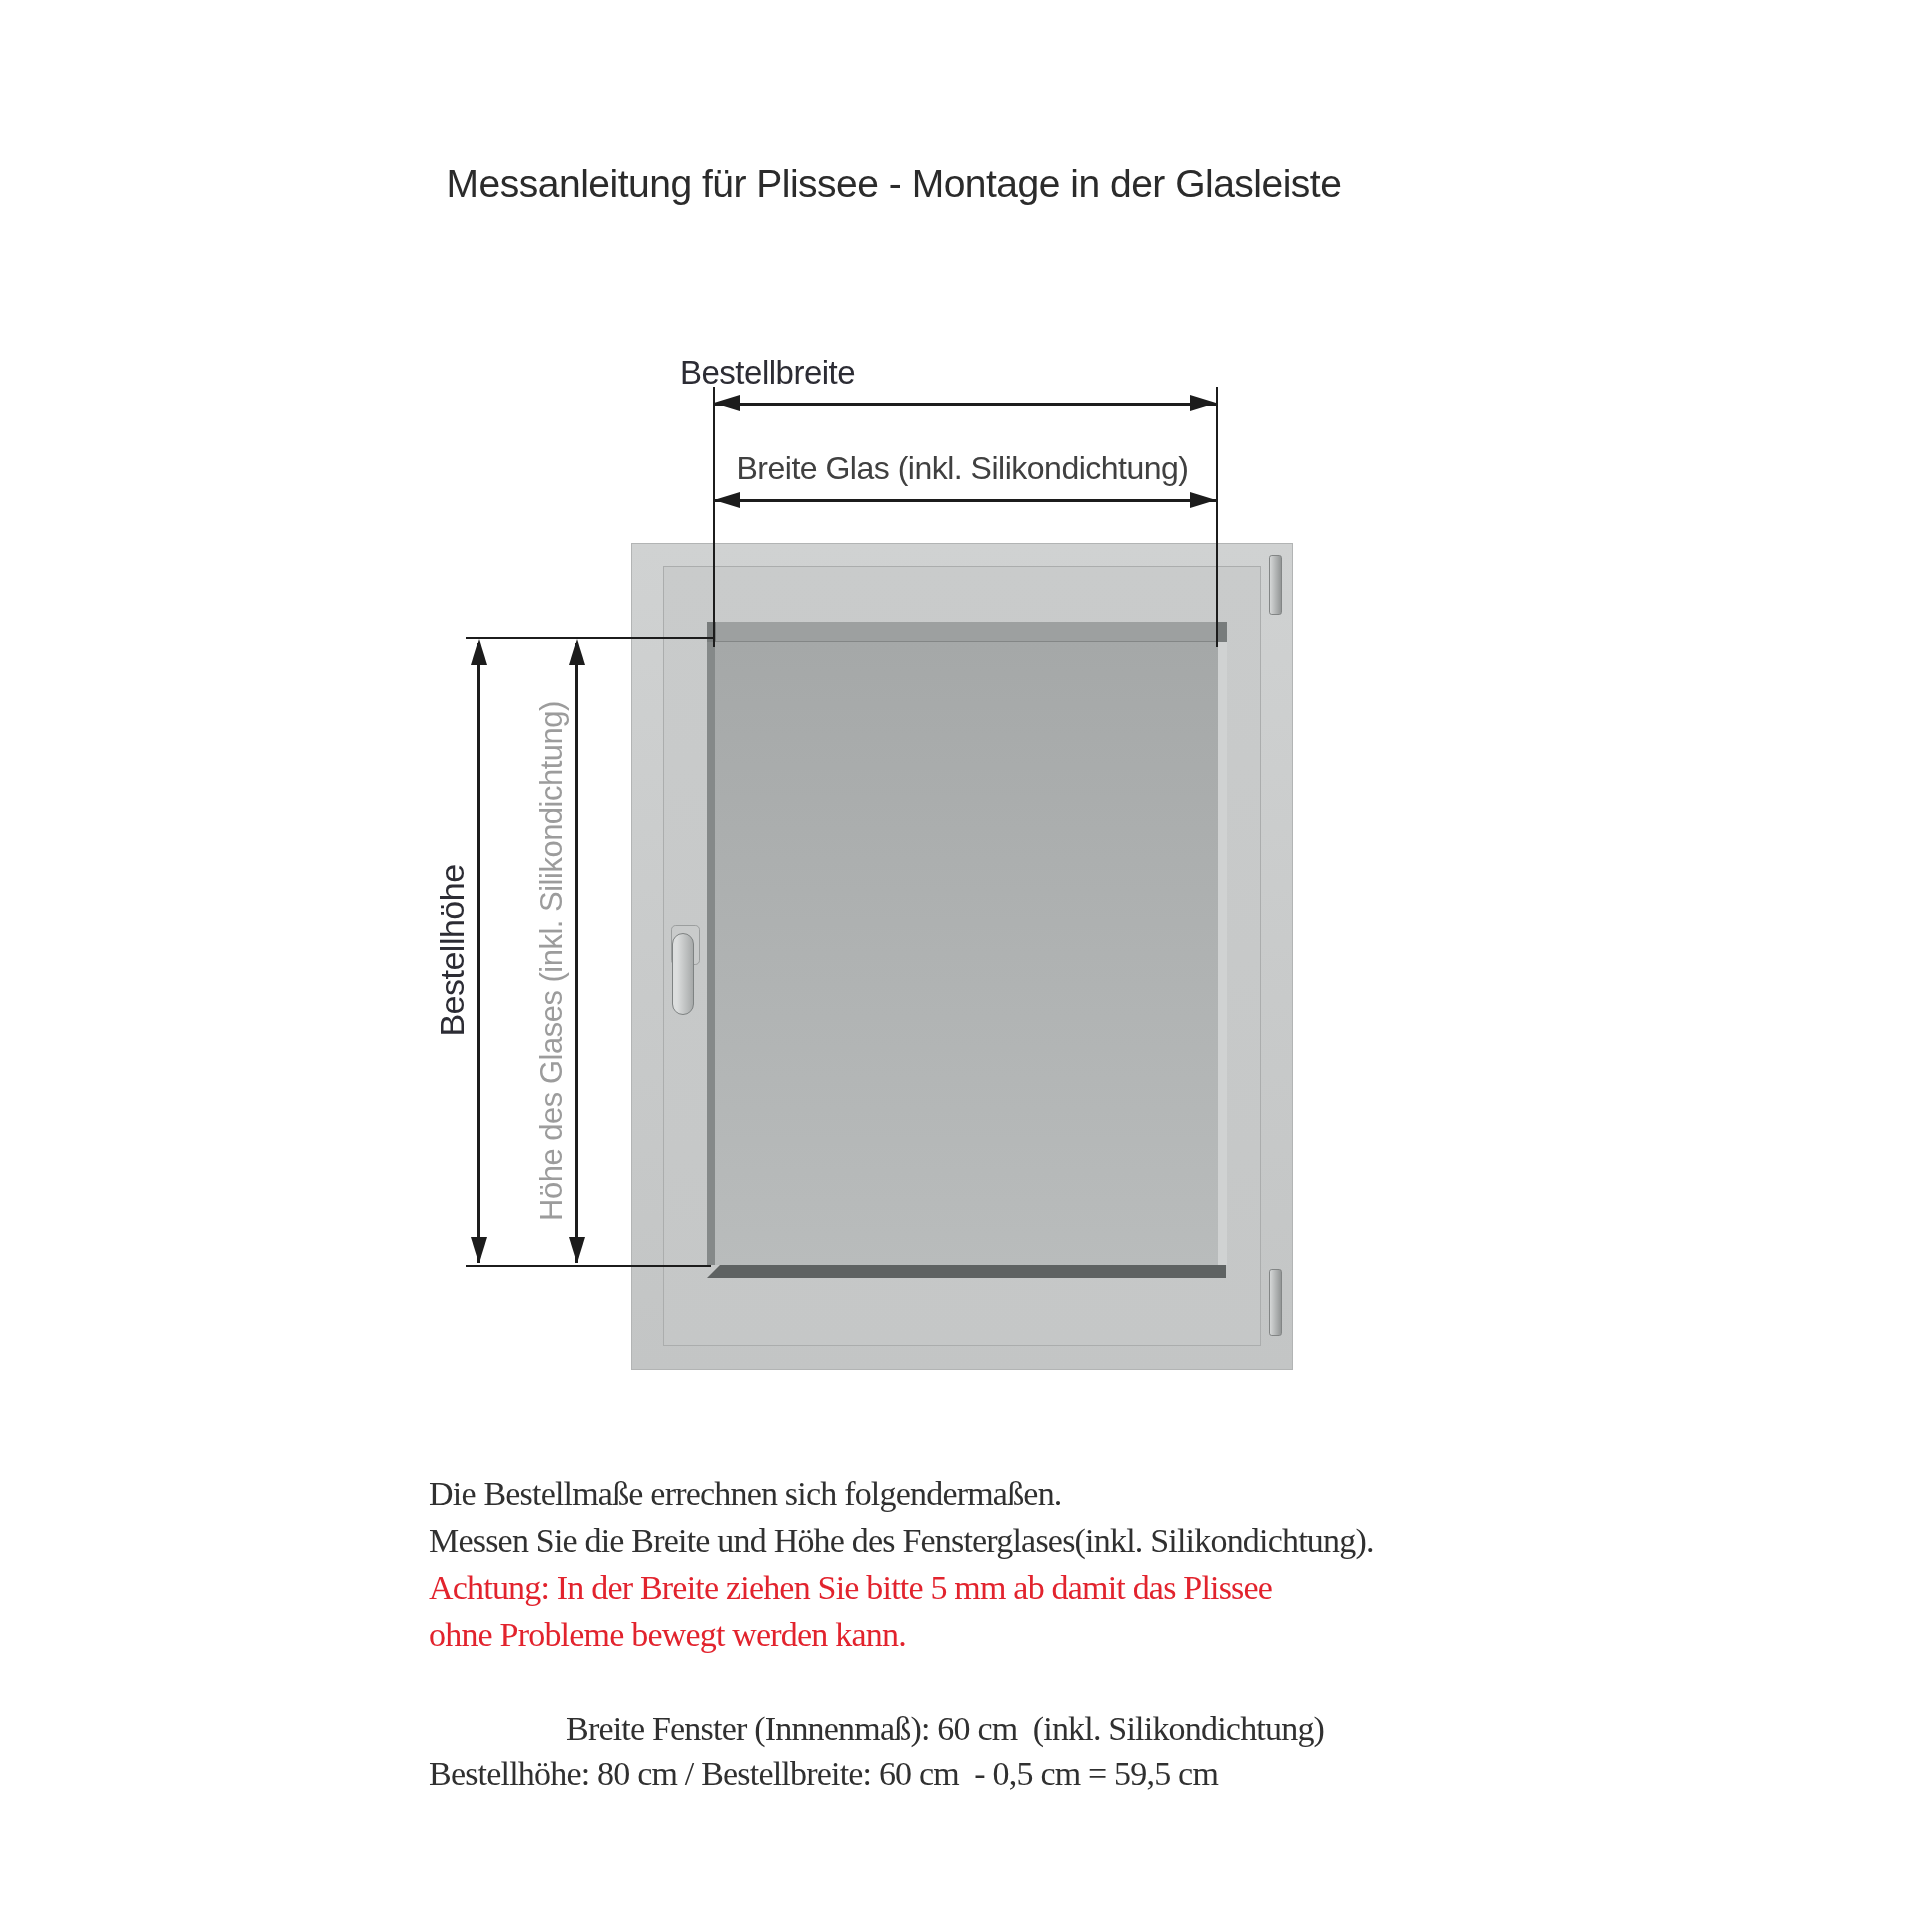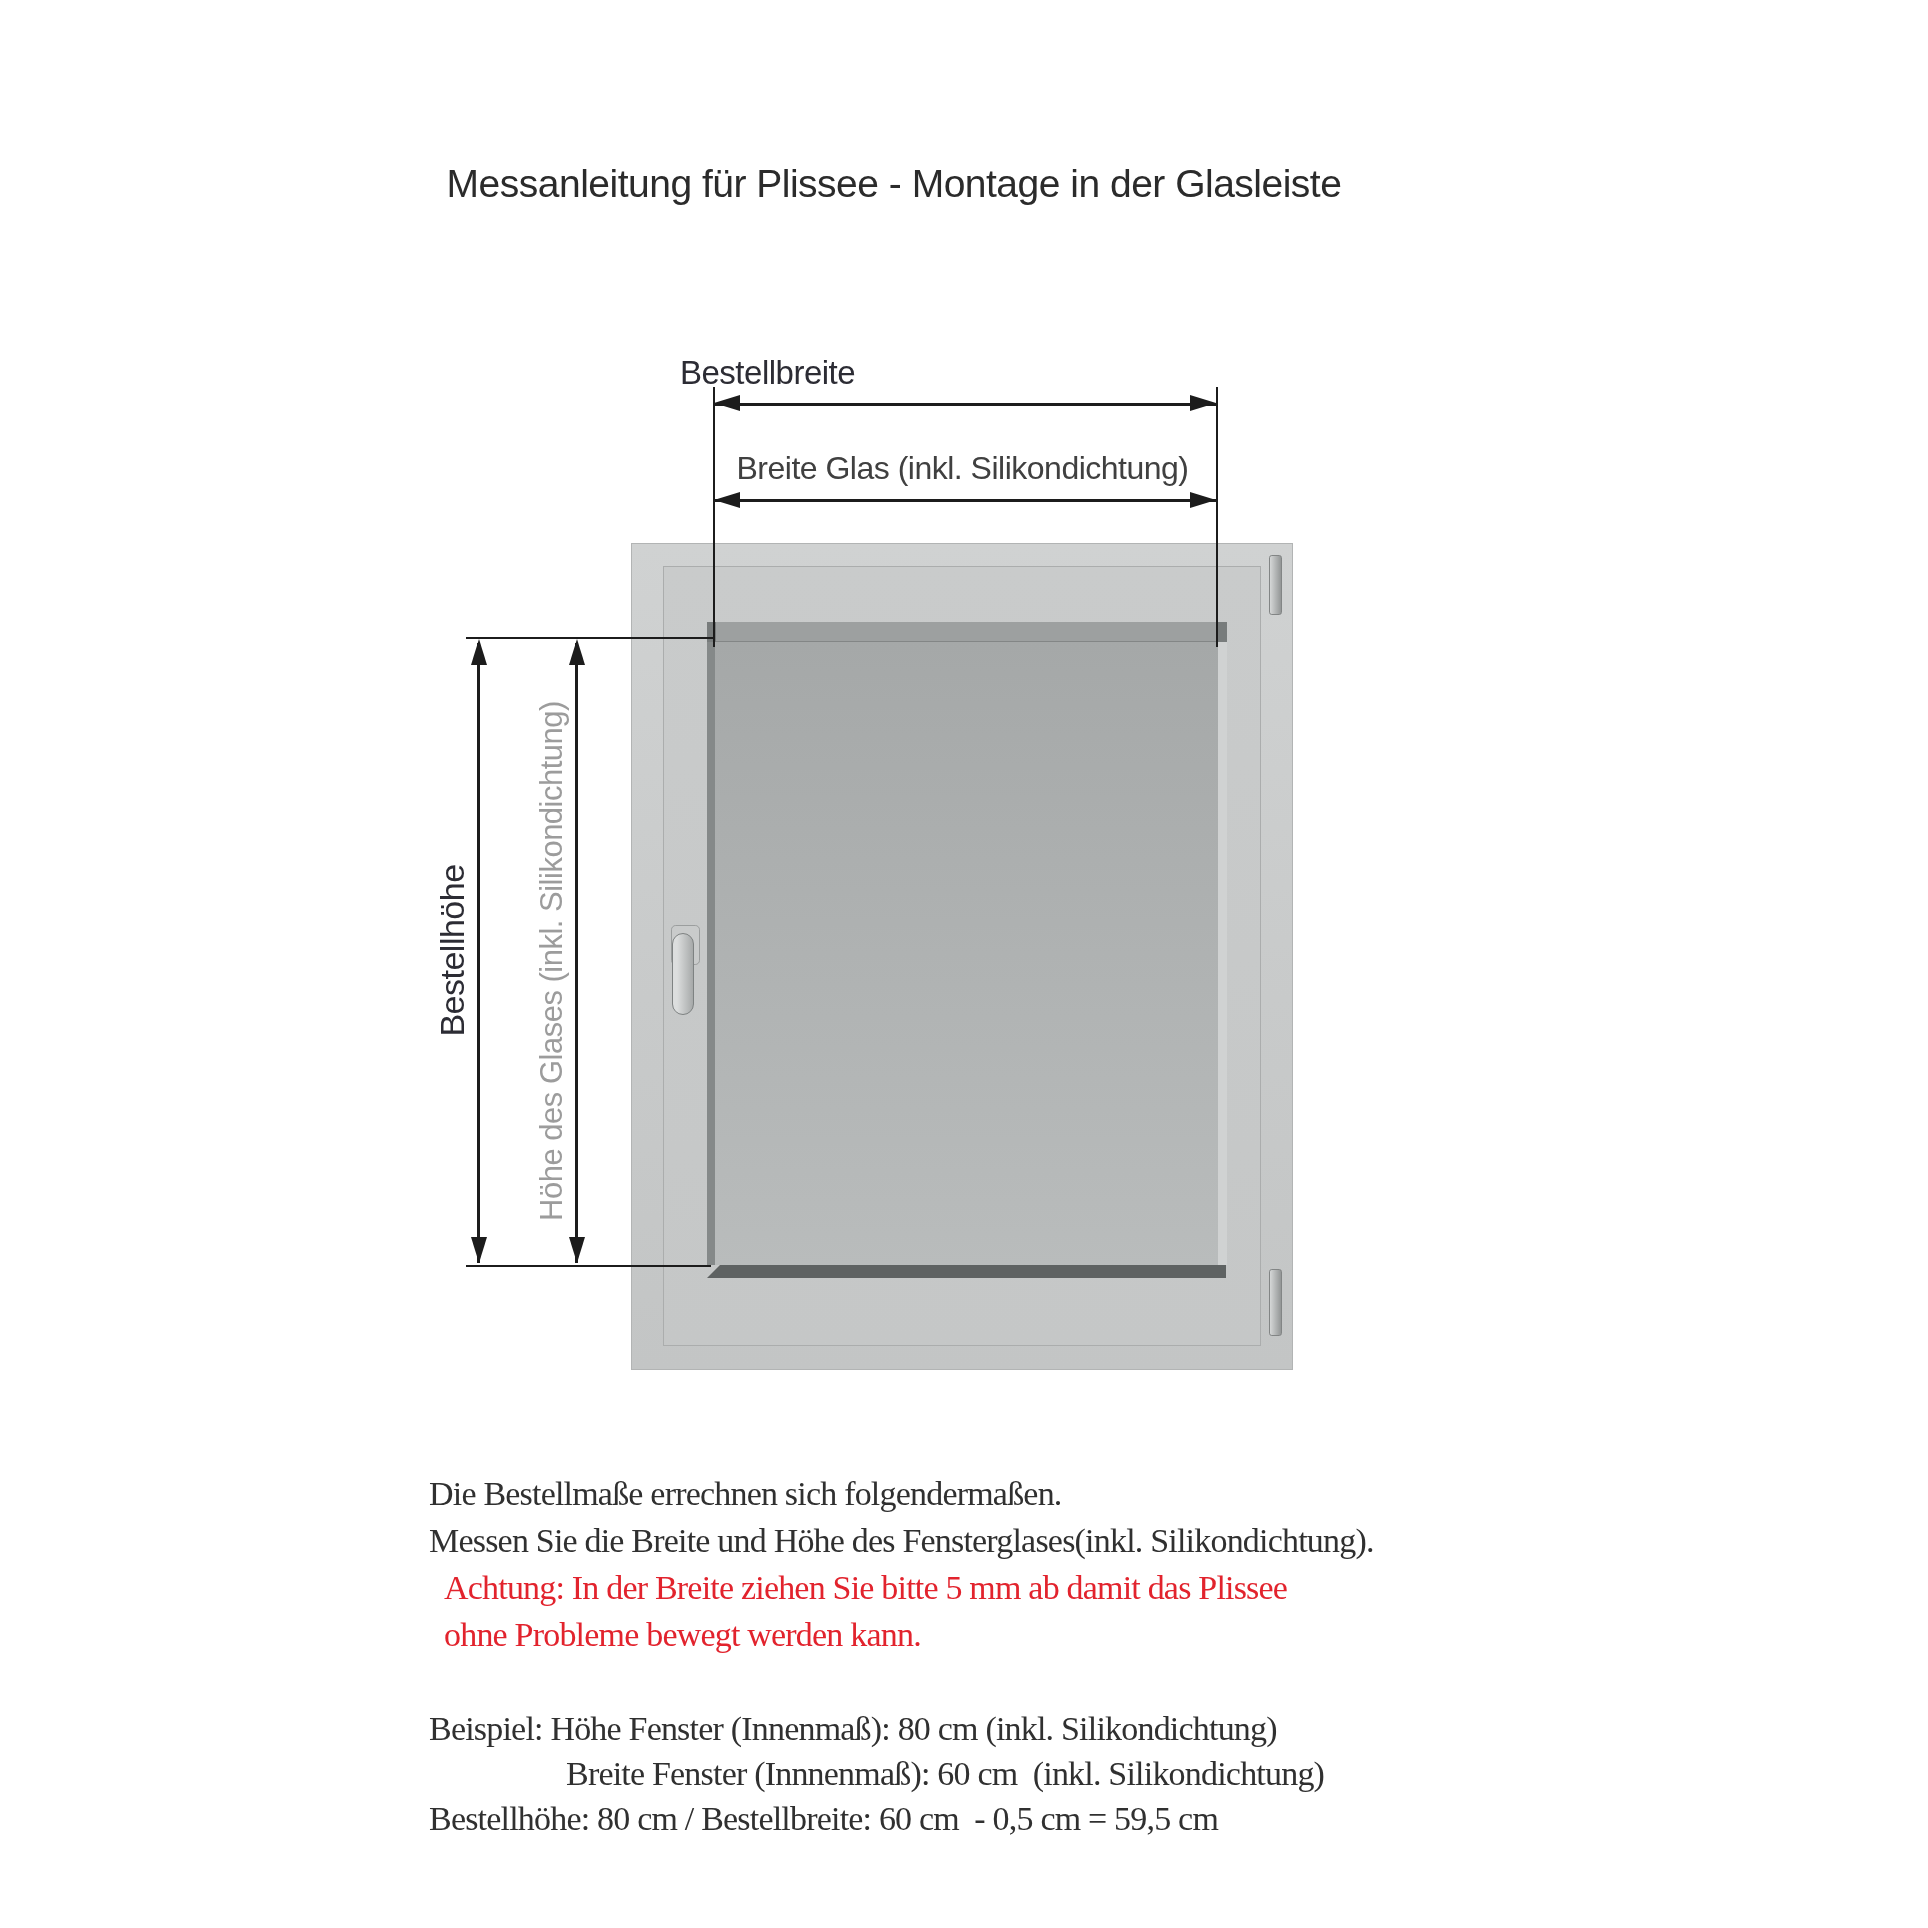--- a/index.html
+++ b/index.html
@@ -89,21 +89,21 @@
   
   .txt-line { white-space: pre-wrap; letter-spacing: -0.8px; font-family: Liberation Serif, serif; }
   .instr-block {
     left: 429px; top: 1470px; width: 1412px;
     font-size: 34px; line-height: 47px; color: #303030;
   }
   .example-block {
     left: 429px; top: 1706px; width: 1412px;
     font-size: 34px; line-height: 45px; color: #303030;
   }
-  .warning { color: #e2232d; margin-left: 15px; }
+  .warning { color: #e2232d; }
   .indent  { padding-left: 137px; }
 </style>
 </head>
 <body>
 
 <div class="abs title">Messanleitung für Plissee - Montage in der Glasleiste</div>
 
 <div class="abs window-frame">
   <div class="abs frame-inner-edge"></div>
   <div class="abs seal-top"></div>
@@ -146,17 +146,16 @@
 <div class="abs ah ah-down vB-d"></div>
 
 <div class="abs instr-block">
   <div class="txt-line">Die Bestellmaße errechnen sich folgendermaßen.</div>
   <div class="txt-line">Messen Sie die Breite und Höhe des Fensterglases(inkl. Silikondichtung).</div>
   <div class="txt-line warning">Achtung: In der Breite ziehen Sie bitte 5 mm ab damit das Plissee</div>
   <div class="txt-line warning">ohne Probleme bewegt werden kann.</div>
 </div>
 
 <div class="abs example-block">
-  <div class="txt-line">Beispiel: Höhe Fenster (Innenmaß): 80 cm (inkl. Silikondichtung)</div>
   <div class="txt-line indent">Breite Fenster (Innnenmaß): 60 cm  (inkl. Silikondichtung)</div>
   <div class="txt-line">Bestellhöhe: 80 cm / Bestellbreite: 60 cm  - 0,5 cm = 59,5 cm</div>
 </div>
 
 
 </body></html>

